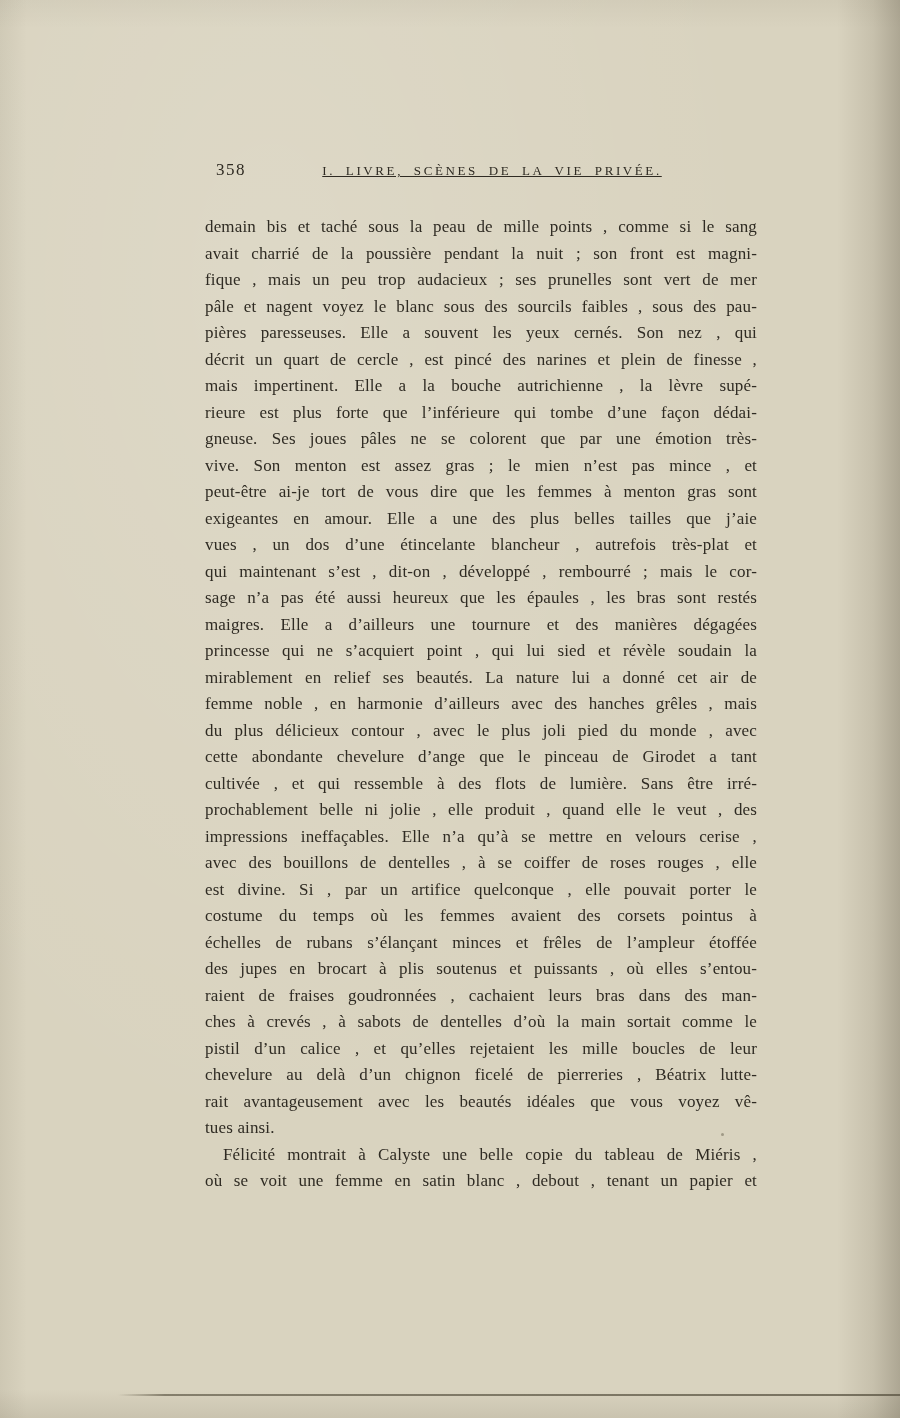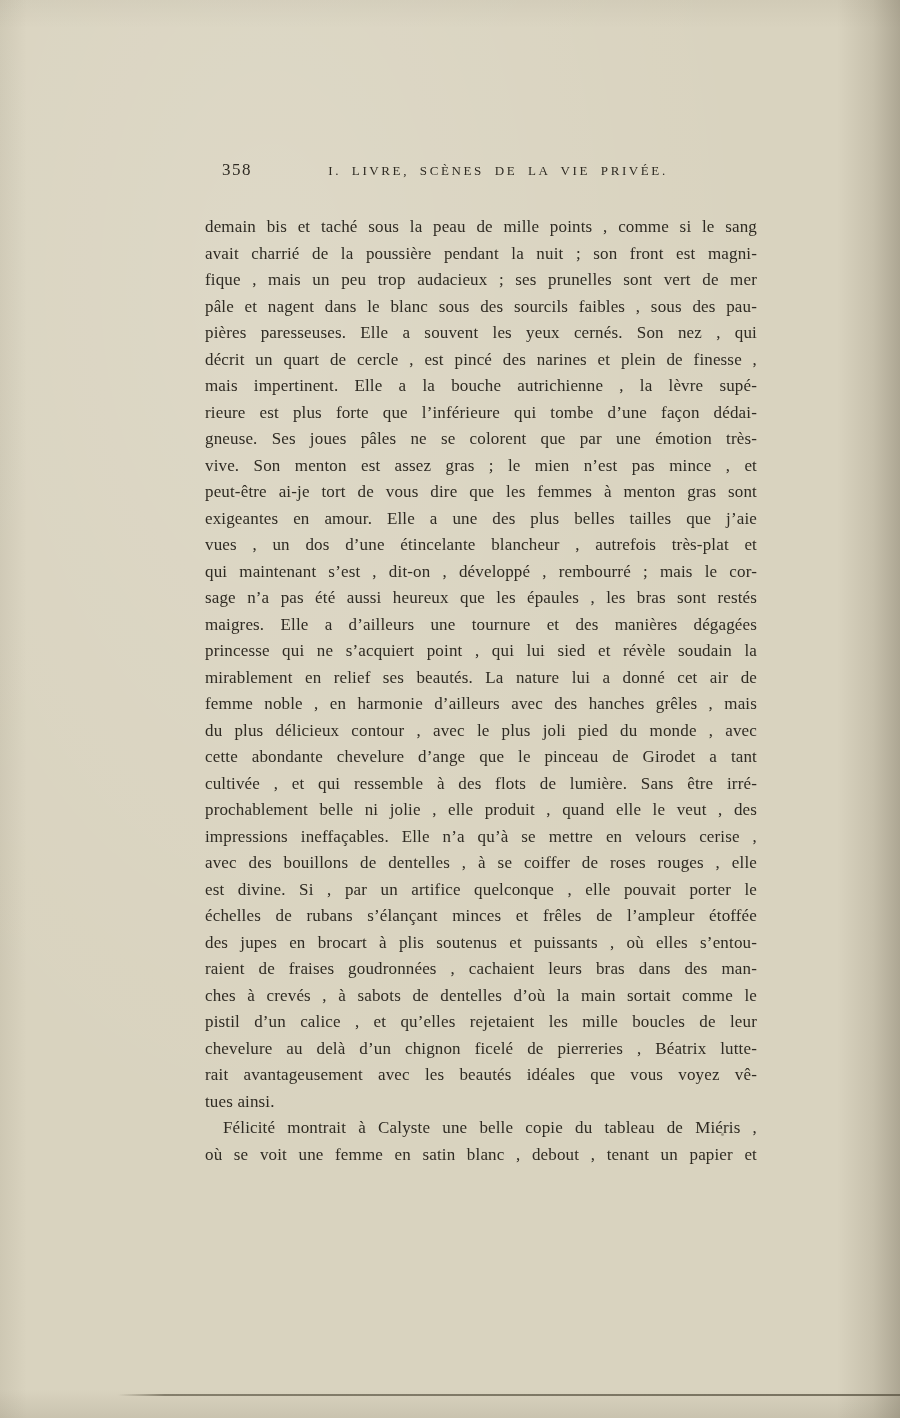--- a/index.html
+++ b/index.html
@@ -22,24 +22,25 @@
         rgba(88,80,62,0.34) 100%),
       linear-gradient(to bottom,
         rgba(105,96,76,0.07) 0px, rgba(105,96,76,0) 2%,
         rgba(105,96,76,0) 98%, rgba(105,96,76,0.14) 100%),
       var(--paper, #d9d3bf);
   }
 
   
   .header {
     position: absolute;
-    left: 222px;
+    left: 216px;
     top: 160px;
     width: 552px;
     height: 24px;
+    text-decoration: underline;
   }
   .pagenum {
     position: absolute;
     left: 0;
     top: 0;
     font-size: 17px;
     letter-spacing: 1.5px;
   }
   .running-title {
     display: block;
@@ -99,21 +100,21 @@
   <div class="header">
     <span class="pagenum">358</span>
     <span class="running-title">I. LIVRE, SCÈNES DE LA VIE PRIVÉE.</span>
   </div>
 
   <div class="textblock">
       <div class="para ends">
         <div class="line">demain bis et taché sous la peau de mille points , comme si le sang</div>
         <div class="line">avait charrié de la poussière pendant la nuit ; son front est magni-</div>
         <div class="line">fique , mais un peu trop audacieux ; ses prunelles sont vert de mer</div>
-        <div class="line">pâle et nagent dans le blanc sous des sourcils faibles , sous des pau-</div>
+        <div class="line">pâle et nagent voyez le blanc sous des sourcils faibles , sous des pau-</div>
         <div class="line">pières paresseuses. Elle a souvent les yeux cernés. Son nez , qui</div>
         <div class="line">décrit un quart de cercle , est pincé des narines et plein de finesse ,</div>
         <div class="line">mais impertinent. Elle a la bouche autrichienne , la lèvre supé-</div>
         <div class="line">rieure est plus forte que l’inférieure qui tombe d’une façon dédai-</div>
         <div class="line">gneuse. Ses joues pâles ne se colorent que par une émotion très-</div>
         <div class="line">vive. Son menton est assez gras ; le mien n’est pas mince , et</div>
         <div class="line">peut-être ai-je tort de vous dire que les femmes à menton gras sont</div>
         <div class="line">exigeantes en amour. Elle a une des plus belles tailles que j’aie</div>
         <div class="line">vues , un dos d’une étincelante blancheur , autrefois très-plat et</div>
         <div class="line">qui maintenant s’est , dit-on , développé , rembourré ; mais le cor-</div>
@@ -122,20 +123,21 @@
         <div class="line">princesse qui ne s’acquiert point , qui lui sied et révèle soudain la</div>
         <div class="line">mirablement en relief ses beautés. La nature lui a donné cet air de</div>
         <div class="line">femme noble , en harmonie d’ailleurs avec des hanches grêles , mais</div>
         <div class="line">du plus délicieux contour , avec le plus joli pied du monde , avec</div>
         <div class="line">cette abondante chevelure d’ange que le pinceau de Girodet a tant</div>
         <div class="line">cultivée , et qui ressemble à des flots de lumière. Sans être irré-</div>
         <div class="line">prochablement belle ni jolie , elle produit , quand elle le veut , des</div>
         <div class="line">impressions ineffaçables. Elle n’a qu’à se mettre en velours cerise ,</div>
         <div class="line">avec des bouillons de dentelles , à se coiffer de roses rouges , elle</div>
         <div class="line">est divine. Si , par un artifice quelconque , elle pouvait porter le</div>
+        <div class="line">costume du temps où les femmes avaient des corsets pointus à</div>
         <div class="line">échelles de rubans s’élançant minces et frêles de l’ampleur étoffée</div>
         <div class="line">des jupes en brocart à plis soutenus et puissants , où elles s’entou-</div>
         <div class="line">raient de fraises goudronnées , cachaient leurs bras dans des man-</div>
         <div class="line">ches à crevés , à sabots de dentelles d’où la main sortait comme le</div>
         <div class="line">pistil d’un calice , et qu’elles rejetaient les mille boucles de leur</div>
         <div class="line">chevelure au delà d’un chignon ficelé de pierreries , Béatrix lutte-</div>
         <div class="line">rait avantageusement avec les beautés idéales que vous voyez vê-</div>
         <div class="line">tues ainsi.</div>
       </div>
       <div class="para indent">

